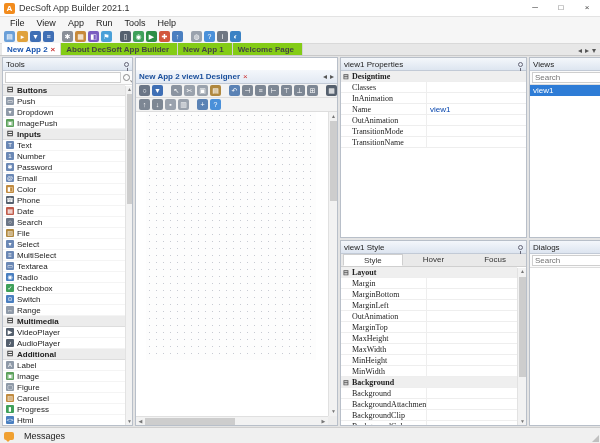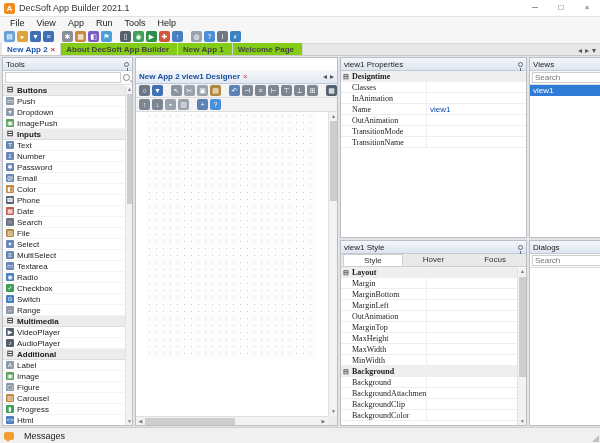--- a/index.html
+++ b/index.html
@@ -494,20 +494,25 @@
             <span class="pname">MaxHeight</span>
             <span class="pval"></span>
           </div>
 
           <div class="prow row">
             <span class="pmark"></span>
             <span class="pname">MaxWidth</span>
             <span class="pval"></span>
           </div>
 
+          <div class="prow row">
+            <span class="pmark"></span>
+            <span class="pname">MinHeight</span>
+            <span class="pval"></span>
+          </div>
 
           <div class="prow row">
             <span class="pmark"></span>
             <span class="pname">MinWidth</span>
             <span class="pval"></span>
           </div>
 
           <div class="prow group">
             <span class="pmark">⊟</span>
             <span class="pname">Background</span>

